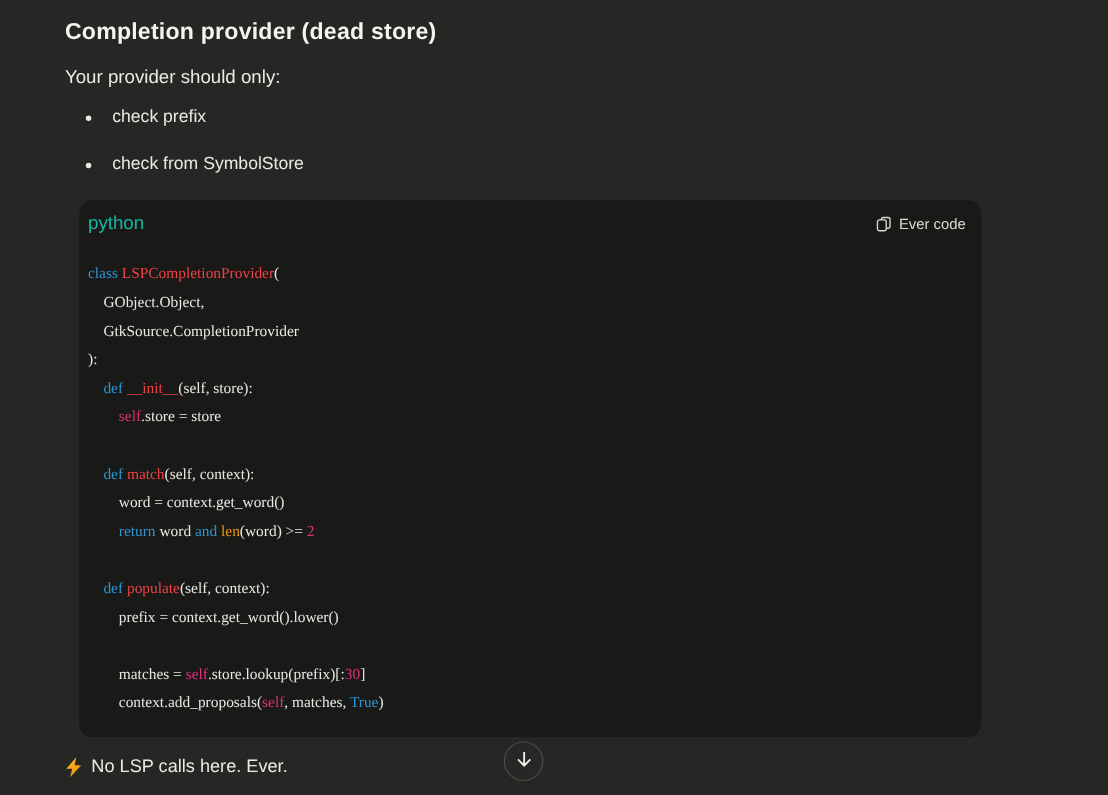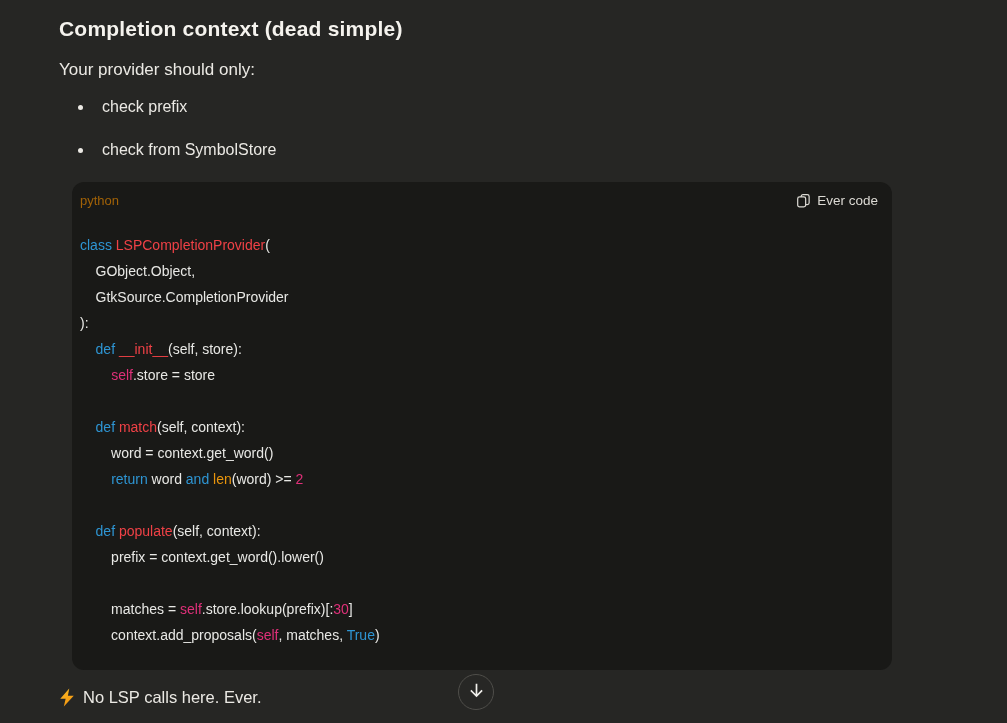--- a/index.html
+++ b/index.html
@@ -49,38 +49,38 @@
     background: #191917;
     border-radius: 12px;
     overflow: hidden;
   }
   .code-header {
     display: flex;
     justify-content: space-between;
     align-items: center;
     padding: 11px 14px 0 8px;
   }
-  .lang-label { font-size: 13px; color: #a16207; }
+  .lang-label { font-size: 17px; color: #14b8a6; }
   .copy-btn {
     display: flex;
     align-items: center;
     gap: 6px;
     background: none;
     border: none;
     color: #dcdad4;
     font-size: 13.5px;
     font-family: "Liberation Sans", sans-serif;
     cursor: pointer;
     padding: 0;
   }
   .copy-btn svg { display: block; }
 
   .code-content {
     padding: 24px 14px 0 8px;
-    font-family: Liberation Sans, sans-serif;
+    font-family: Liberation Serif, serif;
     font-size: 14px;
     line-height: 26px;
     color: var(--plain, #e8e8e5);
   }
   .code-line { white-space: pre; height: 26px; }
   .tok-plain   { color: var(--plain,   #e8e8e5); }
   .tok-kw      { color: var(--kw,      #2e95d3); }
   .tok-title   { color: var(--title,   #ef4146); }
   .tok-var     { color: var(--var,     #df3079); }
   .tok-num     { color: var(--num,     #df3079); }
@@ -109,21 +109,21 @@
     justify-content: center;
     cursor: pointer;
     padding: 0;
   }
 </style>
 </head>
 <body>
 
 <div class="content">
 
-  <h2 class="heading">Completion context (dead simple)</h2>
+  <h2 class="heading">Completion provider (dead store)</h2>
 
   <p class="intro">Your provider should only:</p>
 
   <ul class="bullets">
       <li>check prefix</li>
       <li>check from SymbolStore</li>
     </ul>
 
   <div class="code-block">
     <div class="code-header">

